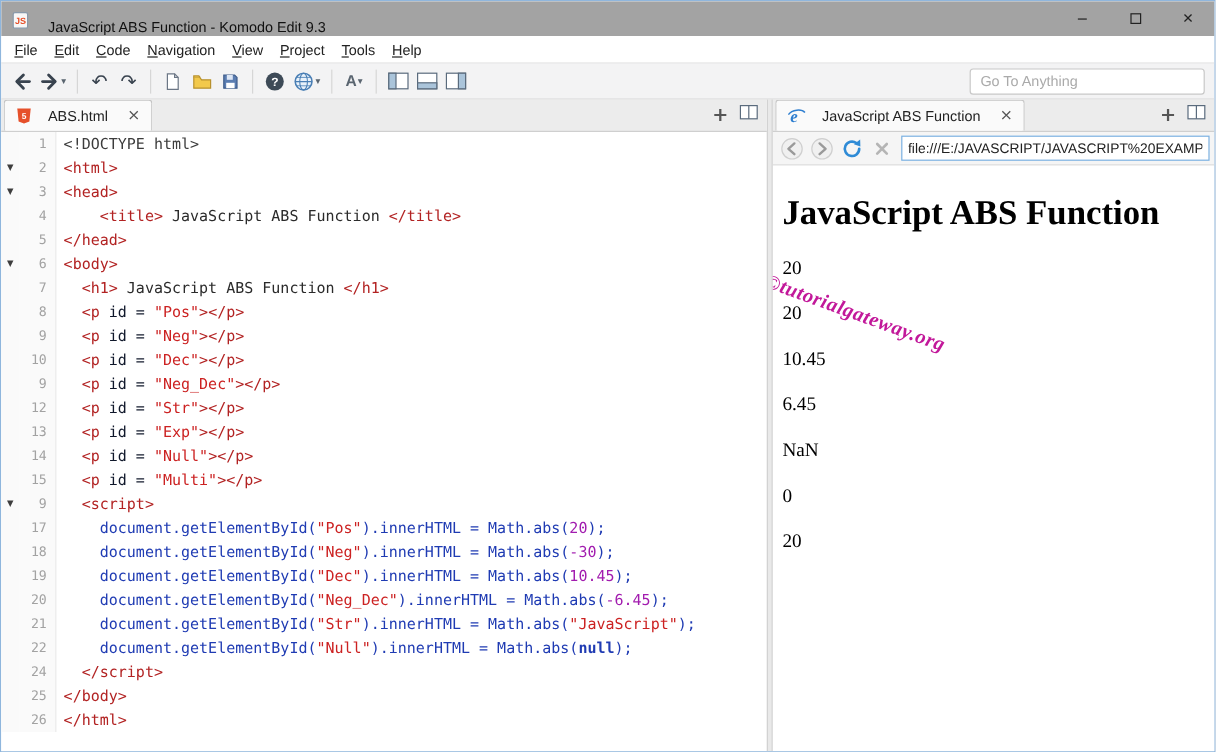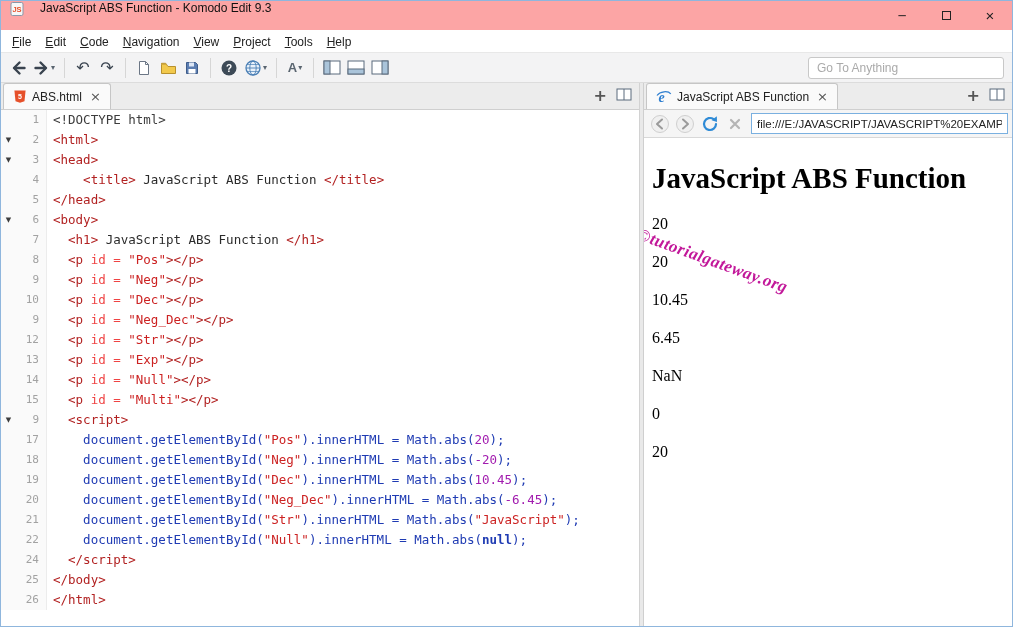--- a/index.html
+++ b/index.html
@@ -2,21 +2,21 @@
 <html><head>
 <meta charset="utf-8">
 <style>
   * { margin:0; padding:0; box-sizing:border-box; }
   html,body { width:1013px; height:627px; background:#cfd6dd; }
   .app-window {
     width:1013px; height:627px; border:1px solid #8fb6dd; background:#fff;
     font-family:"Liberation Sans",sans-serif; display:flex; flex-direction:column; overflow:hidden;
   }
   
-  .titlebar { height:29px; flex:0 0 auto; display:flex; align-items:flex-start; padding-left:8px; background:#fca5a5; }
+  .titlebar { height:29px; flex:0 0 auto; display:flex; align-items:flex-end; padding-left:8px; background:#a3a3a3; }
   .title-text { font-size:12px; color:#111; margin-left:15px; }
   .win-controls { margin-left:auto; display:flex; height:100%; }
   .win-btn { width:44px; display:flex; align-items:center; justify-content:center; color:#222; font-size:13px; }
   .min-glyph { font-family:"DejaVu Sans",sans-serif; font-size:12px; }
   .max-box { width:9px; height:9px; border:1px solid #222; display:inline-block; }
   .close-glyph { font-size:15px; }
   
   .menubar { height:22px; flex:0 0 auto; display:flex; align-items:flex-end; padding-left:4px; background:#fff; font-size:12px; }
   .menu-item { padding:3px 7px; color:#222; cursor:default; }
   
@@ -32,33 +32,33 @@
   .goto::placeholder { color:#aaa; }
   
   .main { flex:1; display:flex; min-height:0; }
   .left-pane { width:638px; flex:0 0 auto; display:flex; flex-direction:column; min-height:0; }
   .divider { width:5px; flex:0 0 auto; background:#e9e9e9; border-left:1px solid #d2d2d2; border-right:1px solid #cfcfcf; cursor:col-resize; }
   .right-pane { flex:1; display:flex; flex-direction:column; min-width:0; min-height:0; }
   
   .tabbar { height:27px; flex:0 0 auto; background:#ececec; border-bottom:1px solid #cfcfcf;
             display:flex; align-items:flex-end; padding-left:2px; position:relative; }
   .tab { height:26px; background:#fafafa; border:1px solid #c6c6c6; border-bottom:none; border-radius:3px 3px 0 0;
-         display:flex; align-items:center; gap:5px; padding:0 9px; font-size:12px; color:#222;margin-top:43px; }
+         display:flex; align-items:center; gap:13px; padding:0 9px; font-size:12px; color:#222;margin-top:43px; }
   .tab-close { color:#555; font-size:13px; margin-left:3px; line-height:1; font-family:"DejaVu Sans",sans-serif; }
   .tabbar-actions { position:absolute; right:7px; top:0; height:100%; display:flex; align-items:center; gap:9px; }
   .tb-plus { font-size:16px; font-weight:bold; color:#555; line-height:1; font-family:"DejaVu Sans",sans-serif; }
   
   .editor { flex:1; min-height:0; overflow:hidden; background:#fff; font-family:"DejaVu Sans Mono","Liberation Mono",monospace; }
   .code-line { display:flex; height:20px; line-height:20px; }
   .fold { width:15px; flex:0 0 auto; text-align:center; font-size:7px; color:#3d3d3d; background:#fafafa; font-family:"DejaVu Sans",sans-serif; }
   .ln { width:31px; flex:0 0 auto; text-align:right; padding-right:7px; color:#a2a2a2; font-size:11px; background:#fafafa; border-right:1px solid #ececec; }
   .src { white-space:pre; font-size:12.5px; padding-left:6px; }
   .tk-doc  { color:#3c3c3c; }
   .tk-tag  { color:#b22222; }
-  .tk-attr { color:#ef4444; }
+  .tk-attr { color:#0f172a; }
   .tk-txt  { color:#2b2b2b; }
   .tk-str  { color:#cc2222; }
   .tk-js   { color:#1f3bb3; }
   .tk-num  { color:#a21caf; }
   .tk-kw   { color:#1f3bb3; font-weight:bold; }
   
   .navbar { height:28px; flex:0 0 auto; display:flex; align-items:center; gap:1px; padding:0 4px;
             background:#f5f5f5; border-bottom:1px solid #d8d8d8; }
   .nav-btn { width:24px; height:24px; display:flex; align-items:center; justify-content:center; }
   .address { flex:1; min-width:0; height:21px; border:1px solid #7ab0e0; padding:0 5px; margin-left:3px;
@@ -296,21 +296,21 @@
             <span class="src"><span class="tk-txt">  </span><span class="tk-tag">&lt;script&gt;</span></span>
           </div>
           <div class="code-line">
             <span class="fold"></span>
             <span class="ln">17</span>
             <span class="src"><span class="tk-txt">    </span><span class="tk-js">document.getElementById(</span><span class="tk-str">"Pos"</span><span class="tk-js">).innerHTML = Math.abs(</span><span class="tk-num">20</span><span class="tk-js">);</span></span>
           </div>
           <div class="code-line">
             <span class="fold"></span>
             <span class="ln">18</span>
-            <span class="src"><span class="tk-txt">    </span><span class="tk-js">document.getElementById(</span><span class="tk-str">"Neg"</span><span class="tk-js">).innerHTML = Math.abs(</span><span class="tk-num">-20</span><span class="tk-js">);</span></span>
+            <span class="src"><span class="tk-txt">    </span><span class="tk-js">document.getElementById(</span><span class="tk-str">"Neg"</span><span class="tk-js">).innerHTML = Math.abs(</span><span class="tk-num">-30</span><span class="tk-js">);</span></span>
           </div>
           <div class="code-line">
             <span class="fold"></span>
             <span class="ln">19</span>
             <span class="src"><span class="tk-txt">    </span><span class="tk-js">document.getElementById(</span><span class="tk-str">"Dec"</span><span class="tk-js">).innerHTML = Math.abs(</span><span class="tk-num">10.45</span><span class="tk-js">);</span></span>
           </div>
           <div class="code-line">
             <span class="fold"></span>
             <span class="ln">20</span>
             <span class="src"><span class="tk-txt">    </span><span class="tk-js">document.getElementById(</span><span class="tk-str">"Neg_Dec"</span><span class="tk-js">).innerHTML = Math.abs(</span><span class="tk-num">-6.45</span><span class="tk-js">);</span></span>

